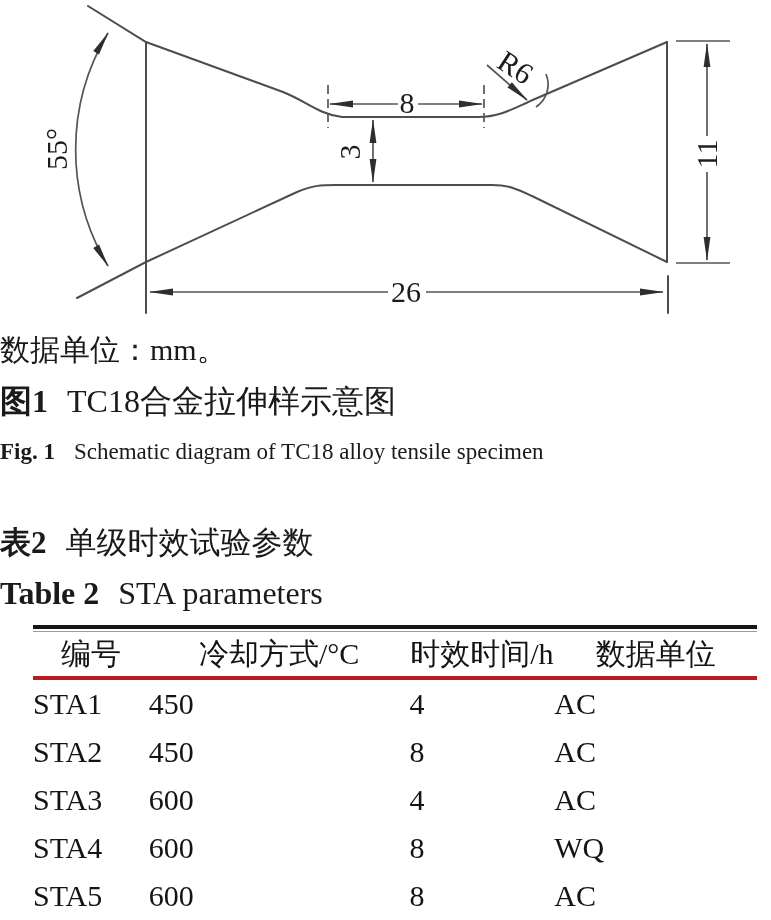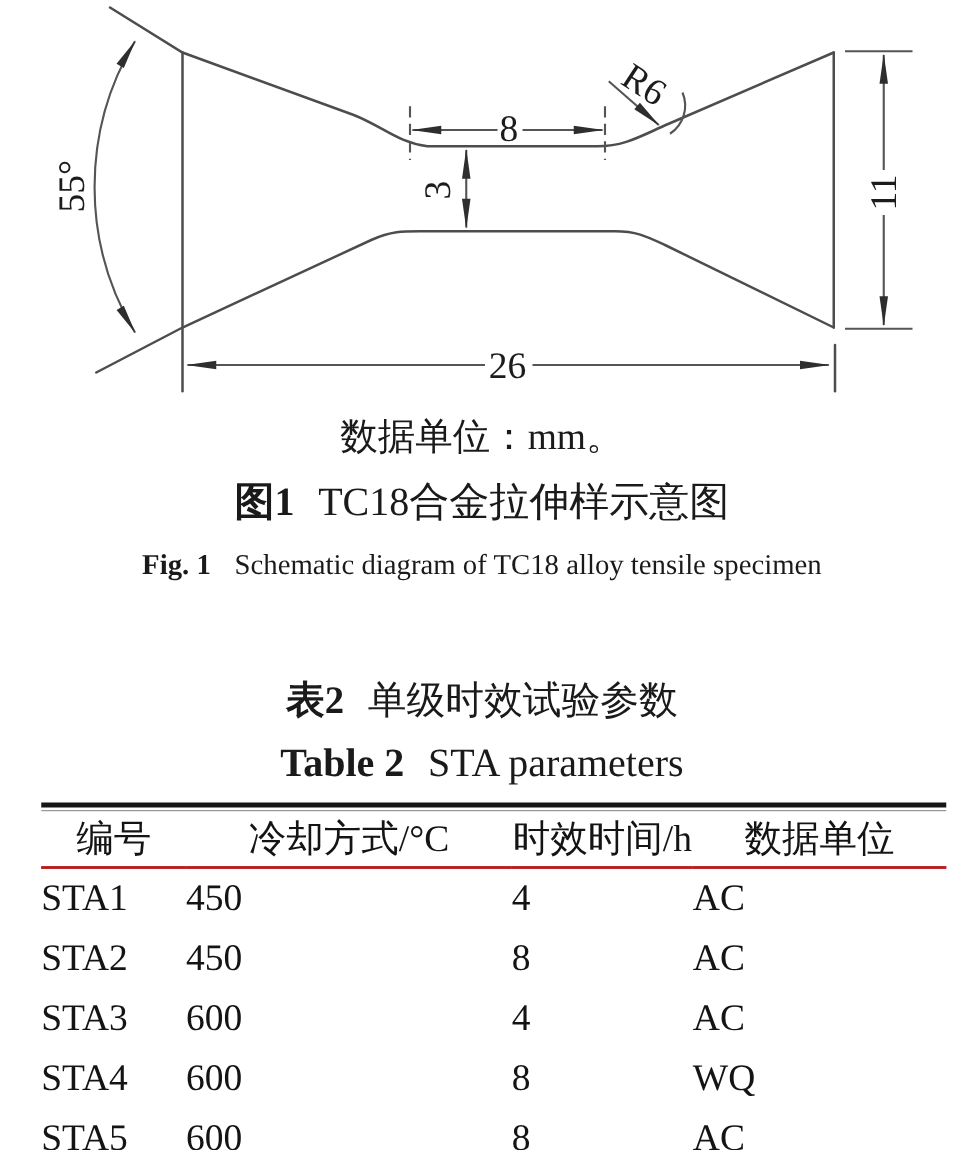--- a/index.html
+++ b/index.html
@@ -1,31 +1,31 @@
 <!DOCTYPE html>
 <html><head>
 <meta charset="utf-8">
 <style>
   html,body{margin:0;padding:0;background:#ffffff;}
   .page{position:relative;width:771px;height:920px;background:#fff;overflow:hidden;
         font-family:"Liberation Serif","DejaVu Serif",serif;color:#1a1a1a;}
   svg.diagram{display:block;width:771px;height:325px;}
   .dim-text{font-family:"Liberation Serif","DejaVu Serif",serif;fill:#1c1c1c;}
-  p{margin:0;text-align:center;}
+  p{margin:0;}
   .units{margin-top:7px;font-size:30px;line-height:36px;}
   .cap-label{font-weight:bold;margin-right:19px;font-family:Liberation Serif, serif;}
   .fig-cn{margin-top:14px;font-size:32px;line-height:38px;}
   .fig-en{margin-top:13px;font-size:23px;line-height:38px;}
-  .tbl-cn{margin-top:70px;font-size:31px;line-height:37px;}
+  .tbl-cn{margin-top:53px;font-size:31px;line-height:37px;}
   .tbl-en{margin-top:14px;font-size:32px;line-height:36px;}
   .table-zone{margin:14px 0 0 33px;width:724px;}
   .double-rule{height:2px;border-top:4px solid #161616;border-bottom:1px solid #9a9a9a;}
   table{width:100%;border-collapse:collapse;table-layout:fixed;
         font-family:"Liberation Serif","DejaVu Serif",serif;font-size:30px;color:#141414;}
-  thead tr{border-bottom:2px solid #b91c1c;}
+  thead tr{border-bottom:4px solid #b91c1c;}
   th{font-weight:normal;height:44px;text-align:center;vertical-align:middle;padding:0;}
   td{height:48px;vertical-align:middle;padding:0;}
   .bottom-rule{height:0;border-top:4px solid #161616;}
 </style>
 </head>
 <body>
 
 <div class="page">
 
   <svg class="diagram" viewBox="0 0 771 325" xmlns="http://www.w3.org/2000/svg">

